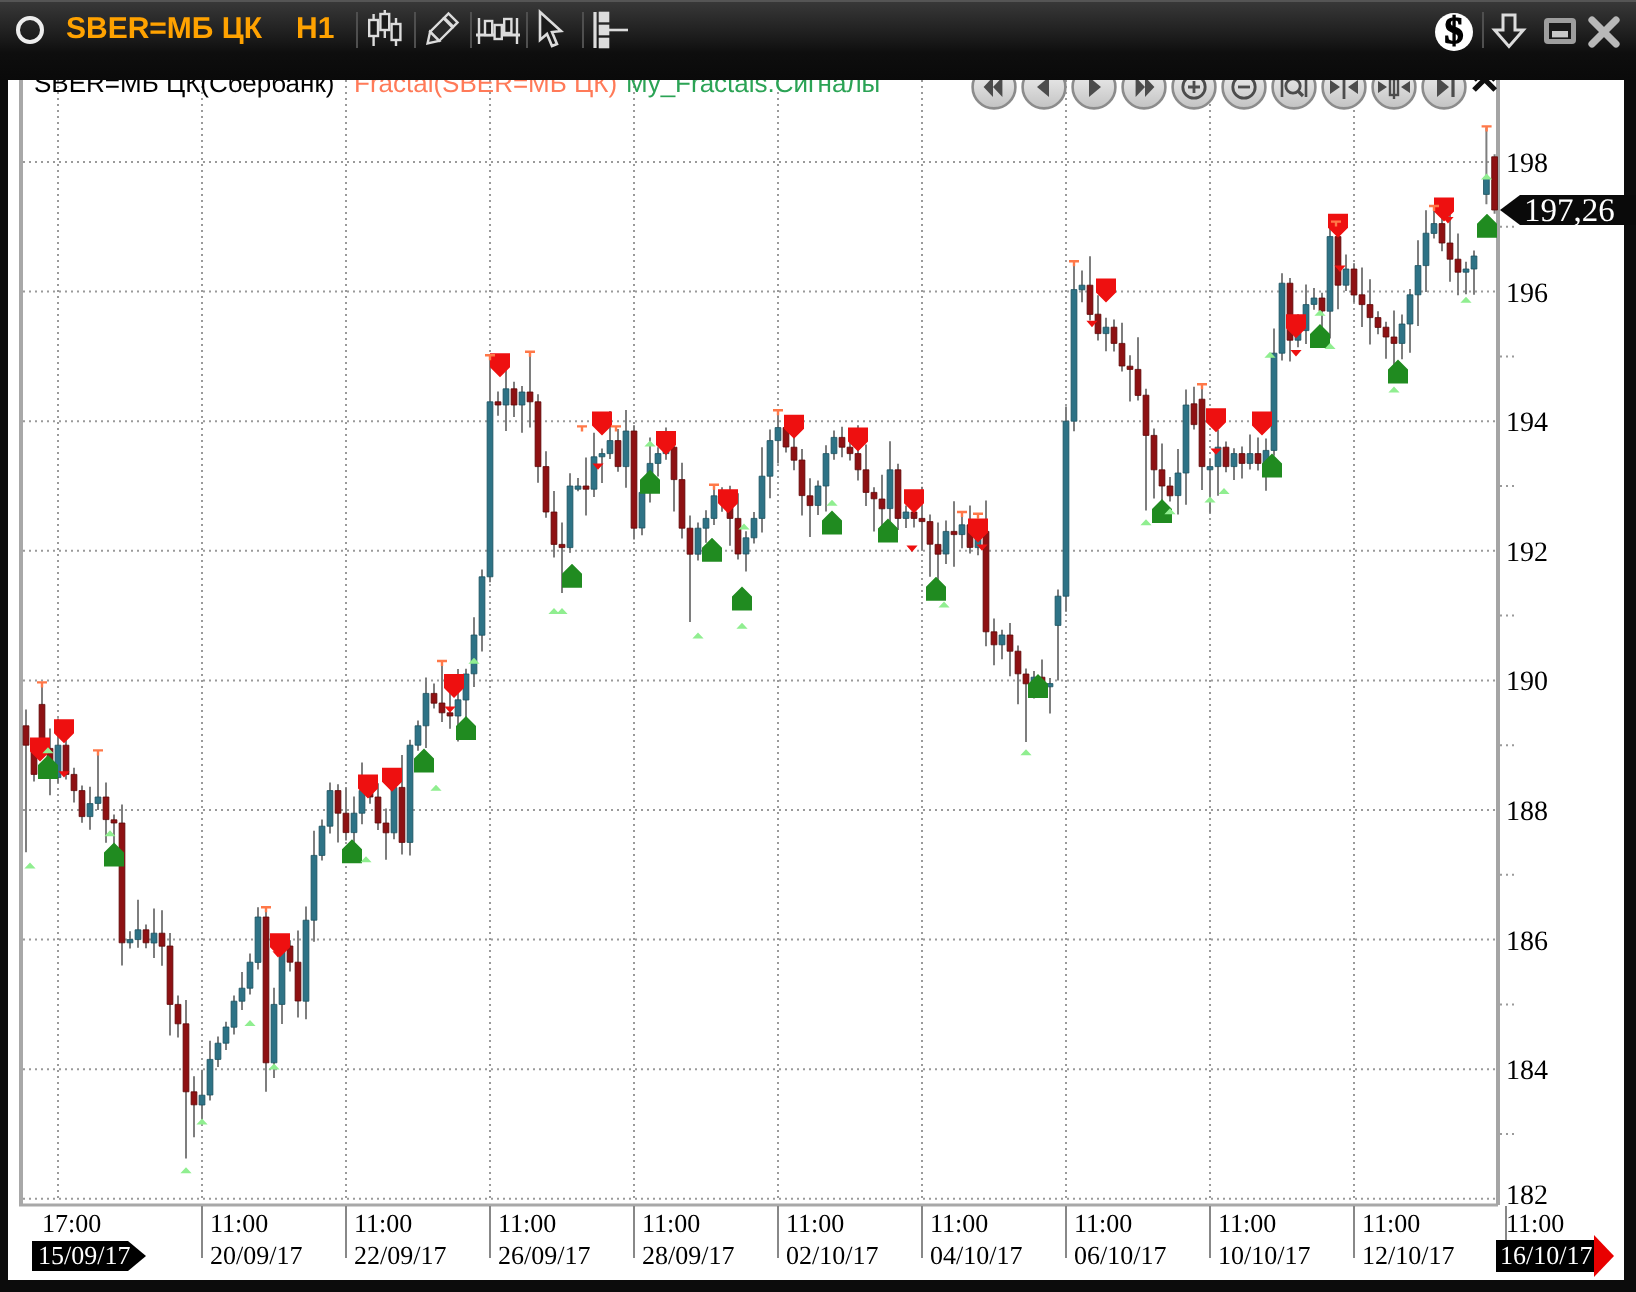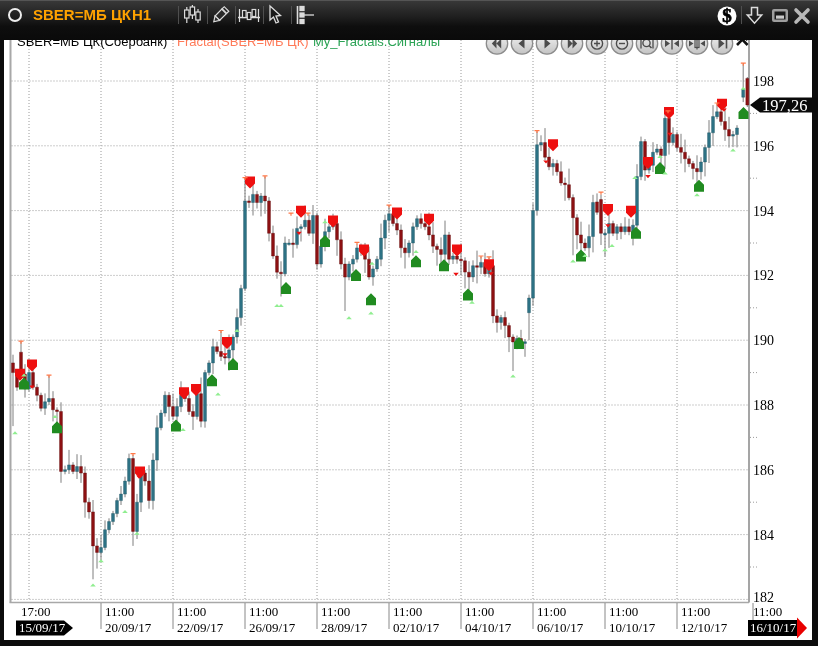--- a/index.html
+++ b/index.html
@@ -145,21 +145,21 @@
     <g transform="translate(722,43.5)">
       <circle r="10.7" fill="url(#bg1)" stroke="#8c8c8c" stroke-width="1.3"></circle>
       <path d="M-3.5,-5 -3.5,5 2.5,0z" fill="#4c4c4c"></path>
       <path d="M4.5,-5V5" stroke="#4c4c4c" stroke-width="1.6"></path>
     </g>
     <path d="M737 45l5.3-5.3L747.6 45M737 40l5.3-5.3L747.6 40" stroke="#111" stroke-width="2.6" fill="none"></path>
   </svg>
 <div style="position:absolute;left:0;top:0;width:818px;height:40px;background:linear-gradient(#383838,#1c1c1c 45%,#0e0e0e 65%,#0a0a0a);border-top:1px solid #555;box-sizing:border-box">
     <div style="position:absolute;left:8px;top:7px;width:10px;height:10px;border:2.8px solid #ededed;border-radius:50%"></div>
     <div style="position:absolute;left:33px;top:5px;font:bold 15px 'Liberation Sans',sans-serif;color:#ffa200">SBER=МБ ЦК</div>
-    <div style="position:absolute;left:132px;top:5px;font:bold 15px 'Liberation Sans',sans-serif;color:#ffa200">H1</div>
+    <div style="position:absolute;left:148px;top:5px;font:bold 15px 'Liberation Sans',sans-serif;color:#ffa200">H1</div>
     <div style="position:absolute;left:178px;top:5px;width:1px;height:18px;background:#4f4f4f"></div>
     <div style="position:absolute;left:207px;top:5px;width:1px;height:18px;background:#4f4f4f"></div>
     <div style="position:absolute;left:235px;top:5px;width:1px;height:18px;background:#4f4f4f"></div>
     <div style="position:absolute;left:263px;top:5px;width:1px;height:18px;background:#4f4f4f"></div>
     <div style="position:absolute;left:291px;top:5px;width:1px;height:18px;background:#4f4f4f"></div>
     <div style="position:absolute;left:741px;top:5px;width:1px;height:18px;background:#4f4f4f"></div>
     <svg width="818" height="28" style="position:absolute;left:0;top:0">
       <g stroke="#dcdcdc" fill="none" stroke-width="1.2">
         <path d="M186.8 6v16M192.4 4v14M198 8v14"></path>
         <rect x="184.6" y="9" width="4.4" height="8" fill="#1a1a1a" stroke="#dcdcdc"></rect>

